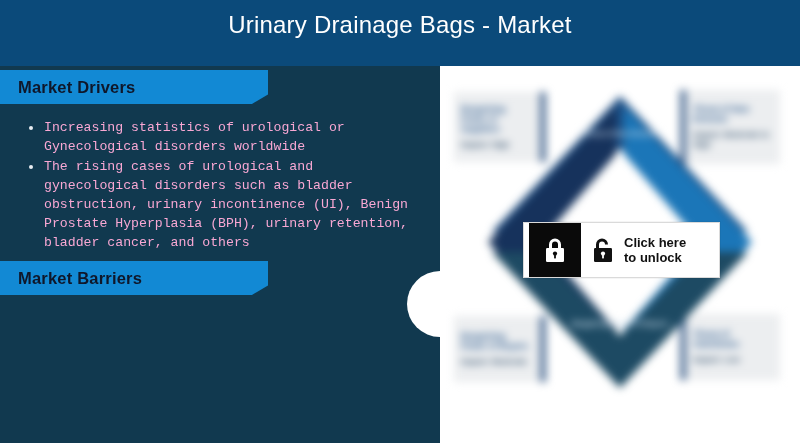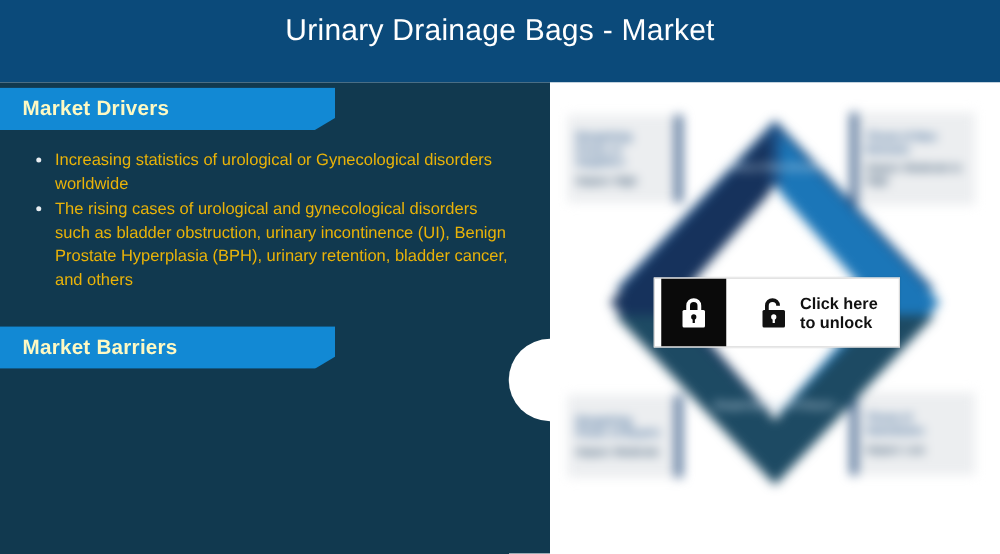--- a/index.html
+++ b/index.html
@@ -33,31 +33,31 @@
 
   
   .tab{
     position:absolute;left:0;height:34px;width:268px;
     background:#1289d4;
     display:flex;align-items:center;
     -webkit-clip-path:polygon(0 0,100% 0,100% 72%,94% 100%,0 100%);
     clip-path:polygon(0 0,100% 0,100% 72%,94% 100%,0 100%);
   }
   .tab-label{
-    color:#fef9c3;font-size:16.5px;font-weight:bold;
+    color:#0f172a;font-size:16.5px;font-weight:bold;
     padding-left:18px;letter-spacing:.2px;
   }
   .tab-drivers{top:4px;}
   .tab-barriers{top:195px;}
 
   
   .bullets{
     position:absolute;left:22px;width:390px;
-    color:#eab308;font-size:13.2px;line-height:19px;
-    list-style:none;margin:0;padding:0;
+    color:#f9a8d4;font-size:13.2px;line-height:19px;
+    list-style:none;margin:0;padding:0;font-family:Liberation Mono, monospace;
   }
   .bullets-drivers{top:52px;}
   .bullets-barriers{top:244px;}
   .bullets li{
     position:relative;padding-left:22px;margin-bottom:1px;
   }
   .bullets li::before{
     content:"";position:absolute;left:7px;top:8px;
     width:4px;height:4px;border-radius:50%;background:#e9eef2;
   }
@@ -108,21 +108,21 @@
   .unlock{
     position:absolute;left:83px;top:156px;width:195px;height:54px;
     background:#ffffff;border:1px solid #dadada;display:flex;align-items:stretch;
     box-shadow:0 0 0 1px rgba(0,0,0,.04);
   }
   .unlock-black{
     width:52px;background:#0a0a0a;display:flex;align-items:center;justify-content:center;
     margin-left:5px;
   }
   .unlock-body{
-    flex:1;display:flex;align-items:center;gap:9px;padding-left:26px;
+    flex:1;display:flex;align-items:center;gap:9px;padding-left:10px;
   }
   .unlock-text{
     color:#111111;font-size:13px;font-weight:bold;line-height:15.5px;
   }
 </style>
 </head>
 <body>
 
 <div class="slide">
 

